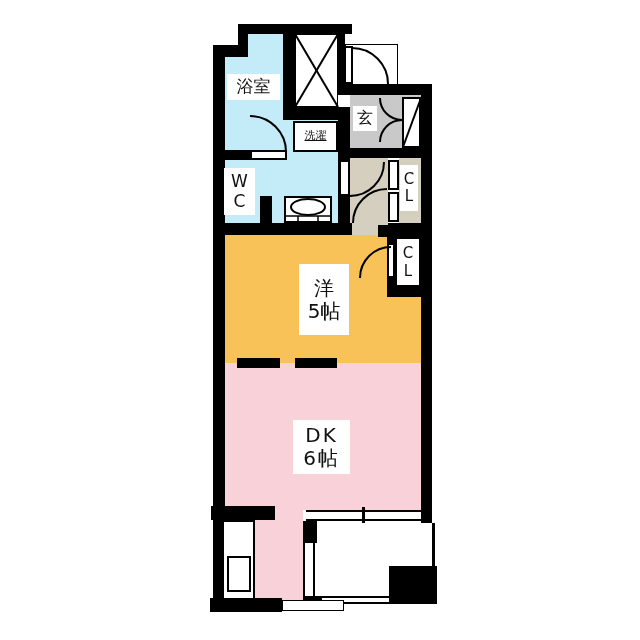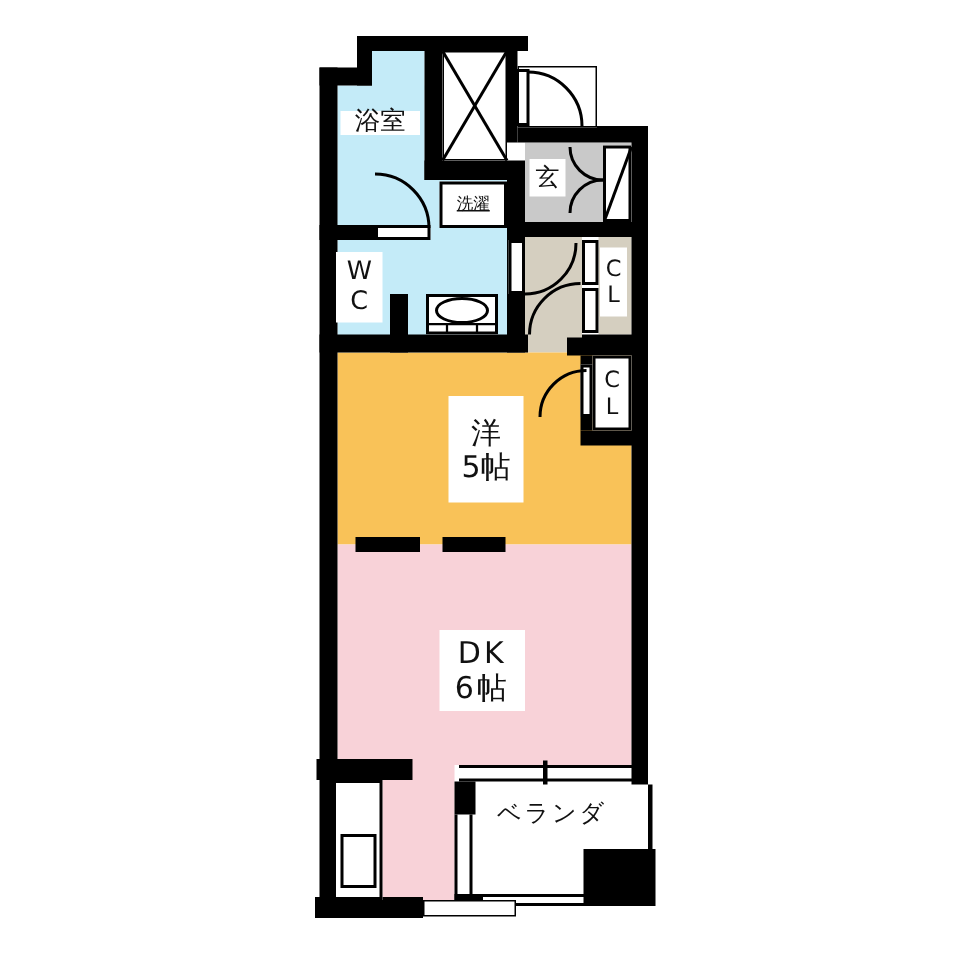--- a/index.html
+++ b/index.html
@@ -93,21 +93,21 @@
     <path d="M391 247 A31 31 0 0 0 360 278" stroke="#000" stroke-width="2" fill="none"></path>
     <path d="M402 120 A22 22 0 0 1 380 98" stroke="#000" stroke-width="2" fill="none"></path>
     <path d="M402 120 A22 22 0 0 0 380 142" stroke="#000" stroke-width="2" fill="none"></path>
     <line x1="421" y1="98" x2="403" y2="147" stroke="#000" stroke-width="2"></line>
     <ellipse cx="308" cy="207" rx="17" ry="8" stroke="#000" stroke-width="2" fill="#fff"></ellipse>
     <line x1="284" y1="216" x2="332" y2="216" stroke="#000" stroke-width="1.5"></line>
     <line x1="298" y1="216" x2="298" y2="222" stroke="#000" stroke-width="1.5"></line>
     <line x1="318" y1="216" x2="318" y2="222" stroke="#000" stroke-width="1.5"></line>
   </svg>
 
-  <div class="lab" style="left:227px;top:74px;width:53px;height:16px;font-size:17px;">
+  <div class="lab" style="left:227px;top:74px;width:53px;height:26px;font-size:17px;">
     <span>浴室</span>
   </div>
 
   <div class="lab noBg" style="left:294px;top:122px;width:43px;height:29px;font-size:11px;text-decoration:underline;">
     <span>洗濯</span>
   </div>
 
   <div class="lab" style="left:353px;top:106px;width:24px;height:25px;font-size:16px;">
     <span>玄</span>
   </div>
@@ -130,17 +130,14 @@
   <div class="lab" style="left:299px;top:264px;width:50px;height:71px;font-size:20px;">
     <span>洋</span>
     <span>5帖</span>
   </div>
 
   <div class="lab" style="left:293px;top:420px;width:57px;height:54px;font-size:20px;letter-spacing:2px;">
     <span>DK</span>
     <span>6帖</span>
   </div>
 
-  <div class="lab noBg" style="left:325px;top:530px;width:86px;height:24px;font-size:16px;letter-spacing:2px;">
-    <span>ベランダ</span>
-  </div>
 
 </div>
 
 </body></html>

